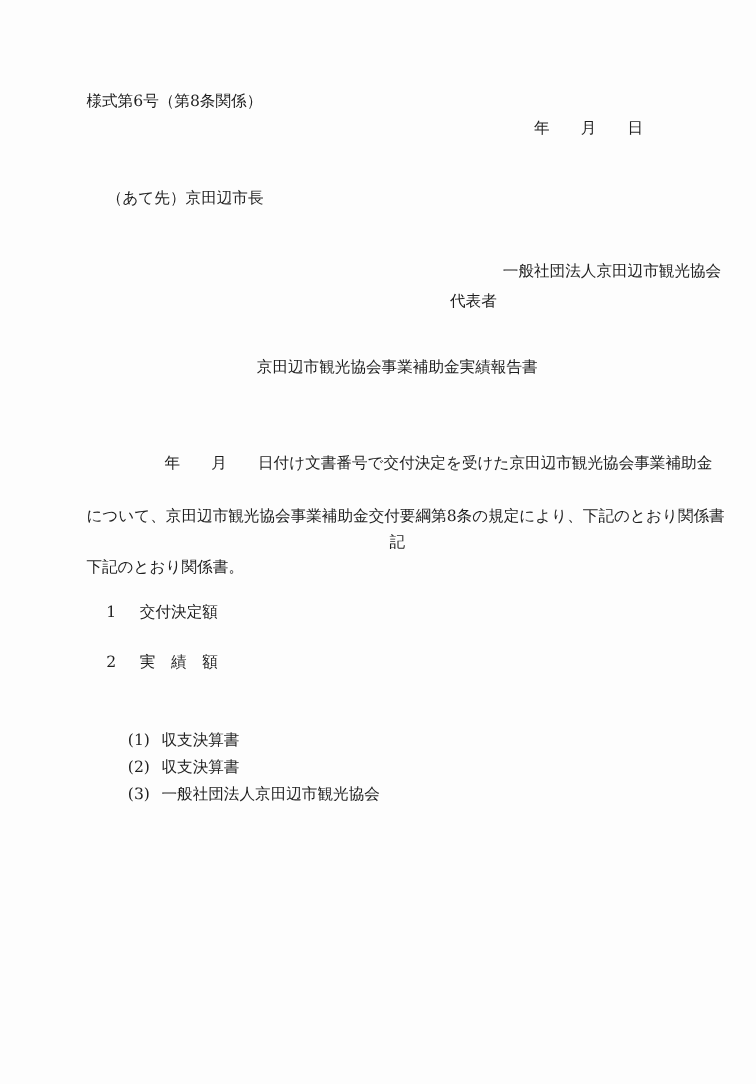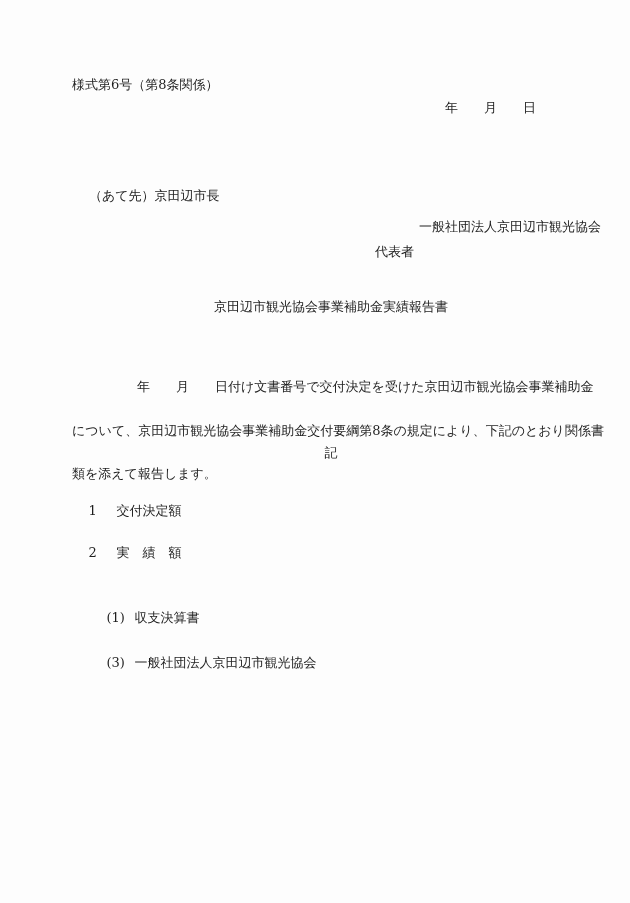--- a/index.html
+++ b/index.html
@@ -45,47 +45,50 @@
 </style>
 </head>
 <body>
 
 <div class="page" style="background: rgb(253, 253, 253); color: rgb(30, 30, 30);">
 
   <div class="line" style="left:72px; top:77px;">様式第6号（第8条関係）</div>
 
   <div class="line" style="left:445px; top:100px;">年　　月　　日</div>
 
-  <div class="line" style="left:89px; top:158px;margin-top:30px;">（あて先）京田辺市長</div>
+  <div class="line" style="left:89px; top:158px;">（あて先）京田辺市長</div>
 
   <div class="line" style="left:375px; top:219px;margin-left:44px;">一般社団法人京田辺市観光協会</div>
 
   <div class="line" style="left:375px; top:244px;">代表者</div>
 
   <div class="line center" style="top:299px;">京田辺市観光協会事業補助金実績報告書</div>
 
   <div class="para">
     <div class="bline">　　　　　年　　月　　日付け文書番号で交付決定を受けた京田辺市観光協会事業補助金</div>
     <div class="bline">について、京田辺市観光協会事業補助金交付要綱第8条の規定により、下記のとおり関係書</div>
-    <div class="bline">類を添えて報告します。</div>
+    <div class="bline">下記のとおり関係書。</div>
   </div>
 
   <div class="line center" style="top:445px;">記</div>
 
   <div class="line item" style="left:72px; top:487px;">
     <span class="num">1</span><span>交付決定額</span>
   </div>
 
   <div class="line item" style="left:72px; top:529px;">
     <span class="num">2</span><span>実　績　額</span>
   </div>
 
 
   <div class="line item" style="left:90px; top:594px;">
     <span class="num">(1)</span><span>収支決算書</span>
   </div>
 
+  <div class="line item" style="left:90px; top:616px;">
+    <span class="num">(2)</span><span>収支決算書</span>
+  </div>
 
   <div class="line item" style="left:90px; top:639px;">
     <span class="num">(3)</span><span>一般社団法人京田辺市観光協会</span>
   </div>
 
 </div>
 
 </body></html>

